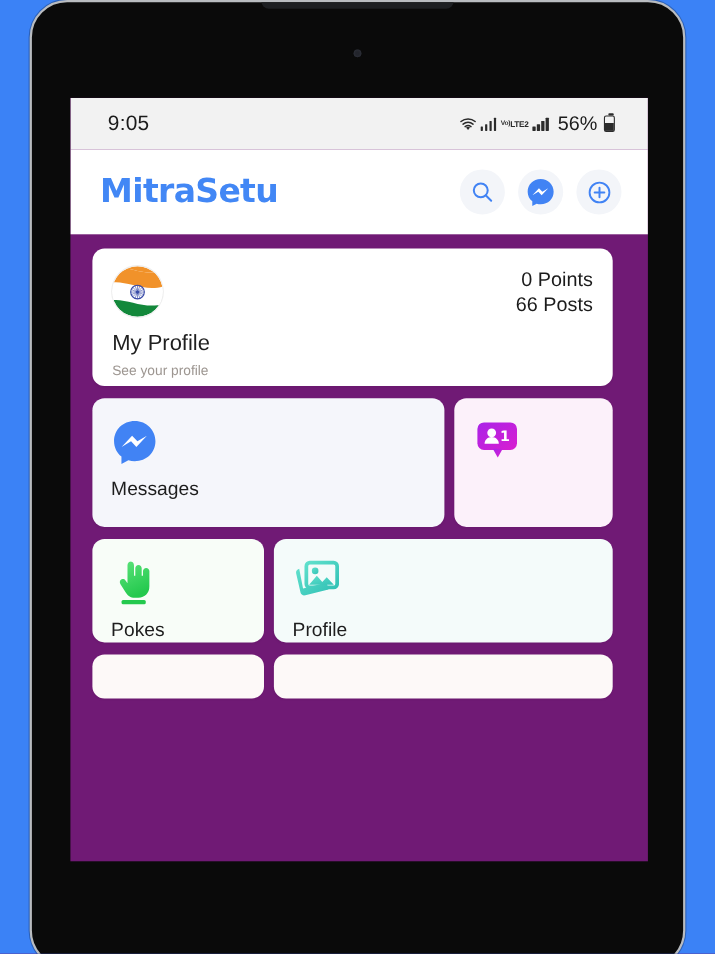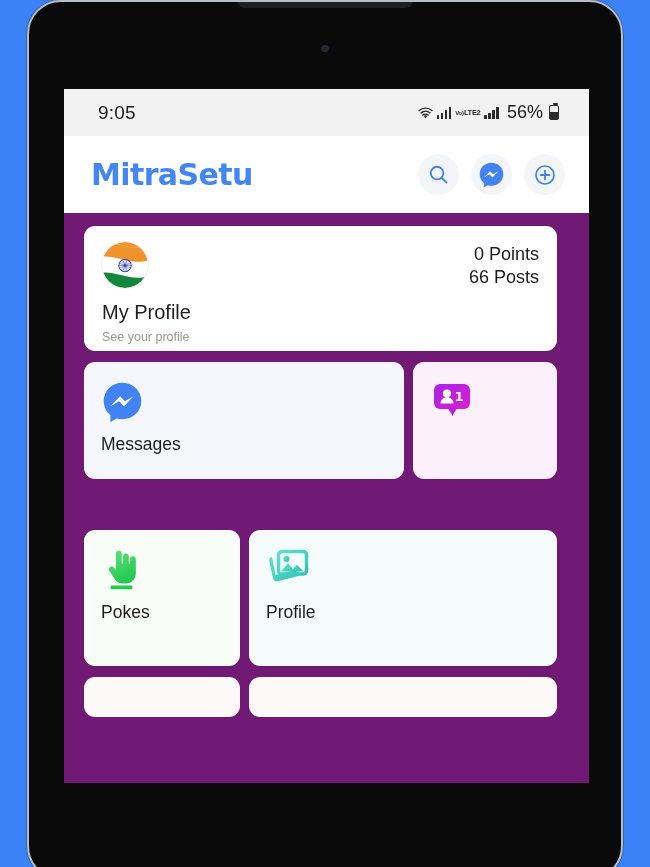--- a/index.html
+++ b/index.html
@@ -108,21 +108,21 @@
   .row{ display:flex; gap:9px; margin-top:11px; }
   .tile{
     border-radius:11px; position:relative;
     box-shadow:0 1px 2px rgba(0,0,0,.045);
     padding:16px 0 0 17px;
   }
   .tile .label{ font-size:17.5px; color:#1d1d1d; }
   .tile .ico{ height:46px; display:flex; align-items:center; margin-bottom:10px; }
 
   .h-tall{ height:117px; }
-  .h-mid { height:136px;margin-top:40px; }
+  .h-mid { height:94px; }
   .h-low { height:132px; }
 
   
   #partial-row{ display:flex; gap:9px; margin-top:11px; }
   #partial-row .tile{ height:40px; }
 
   svg{ display:block; }
 </style>
 </head>
 <body>

